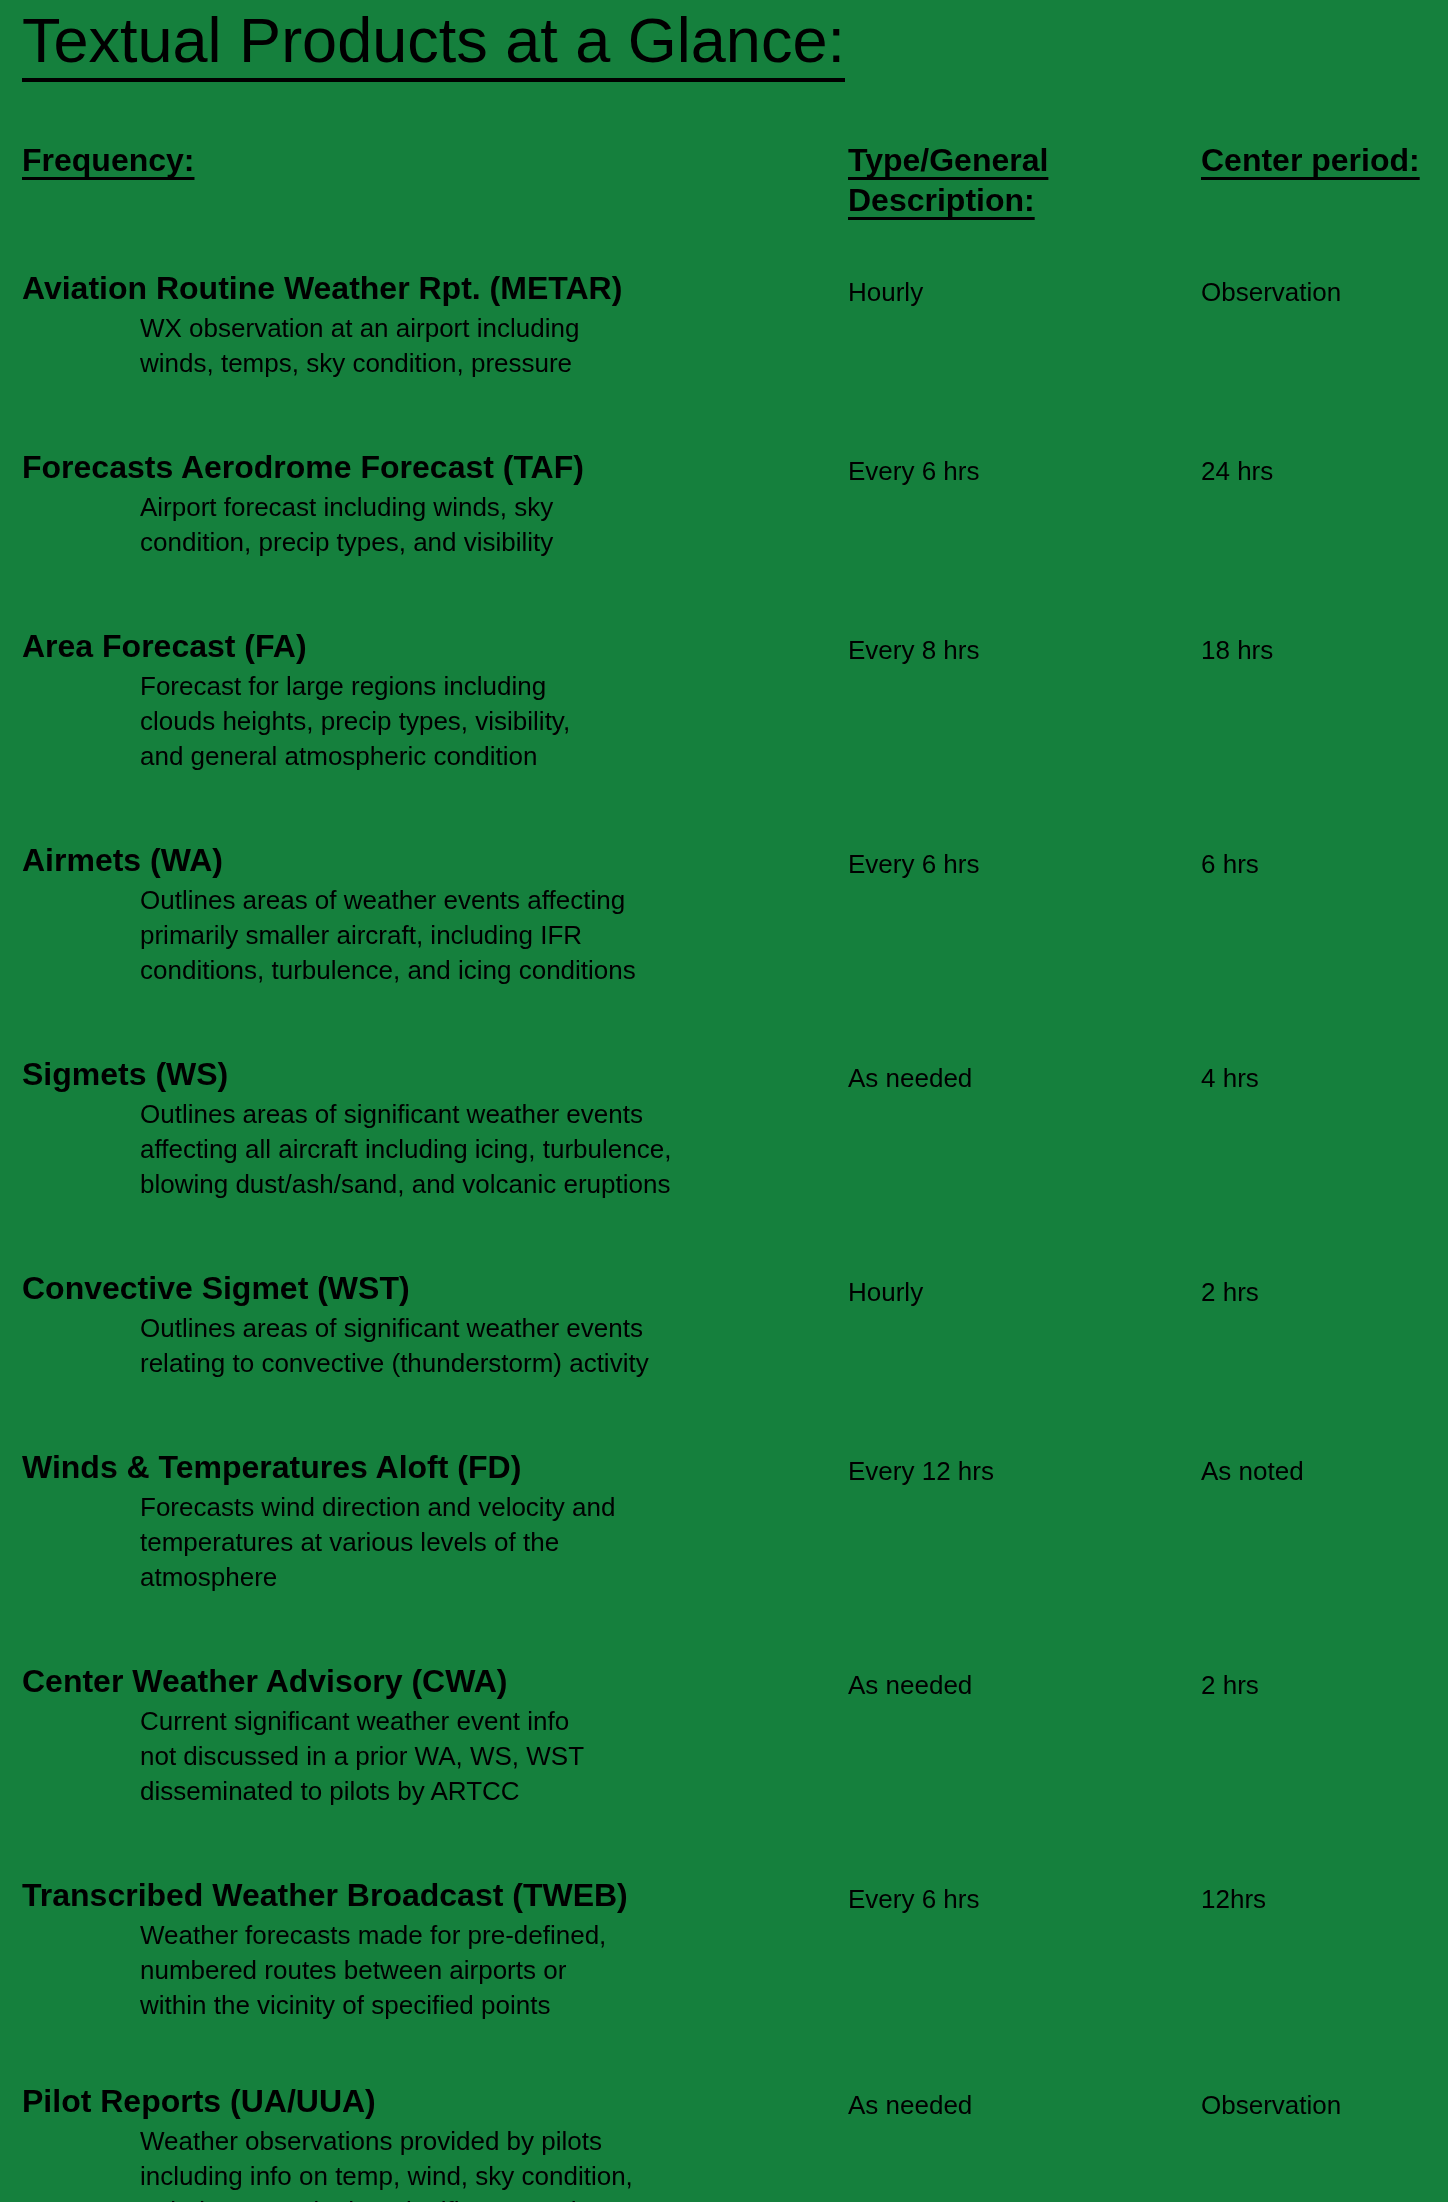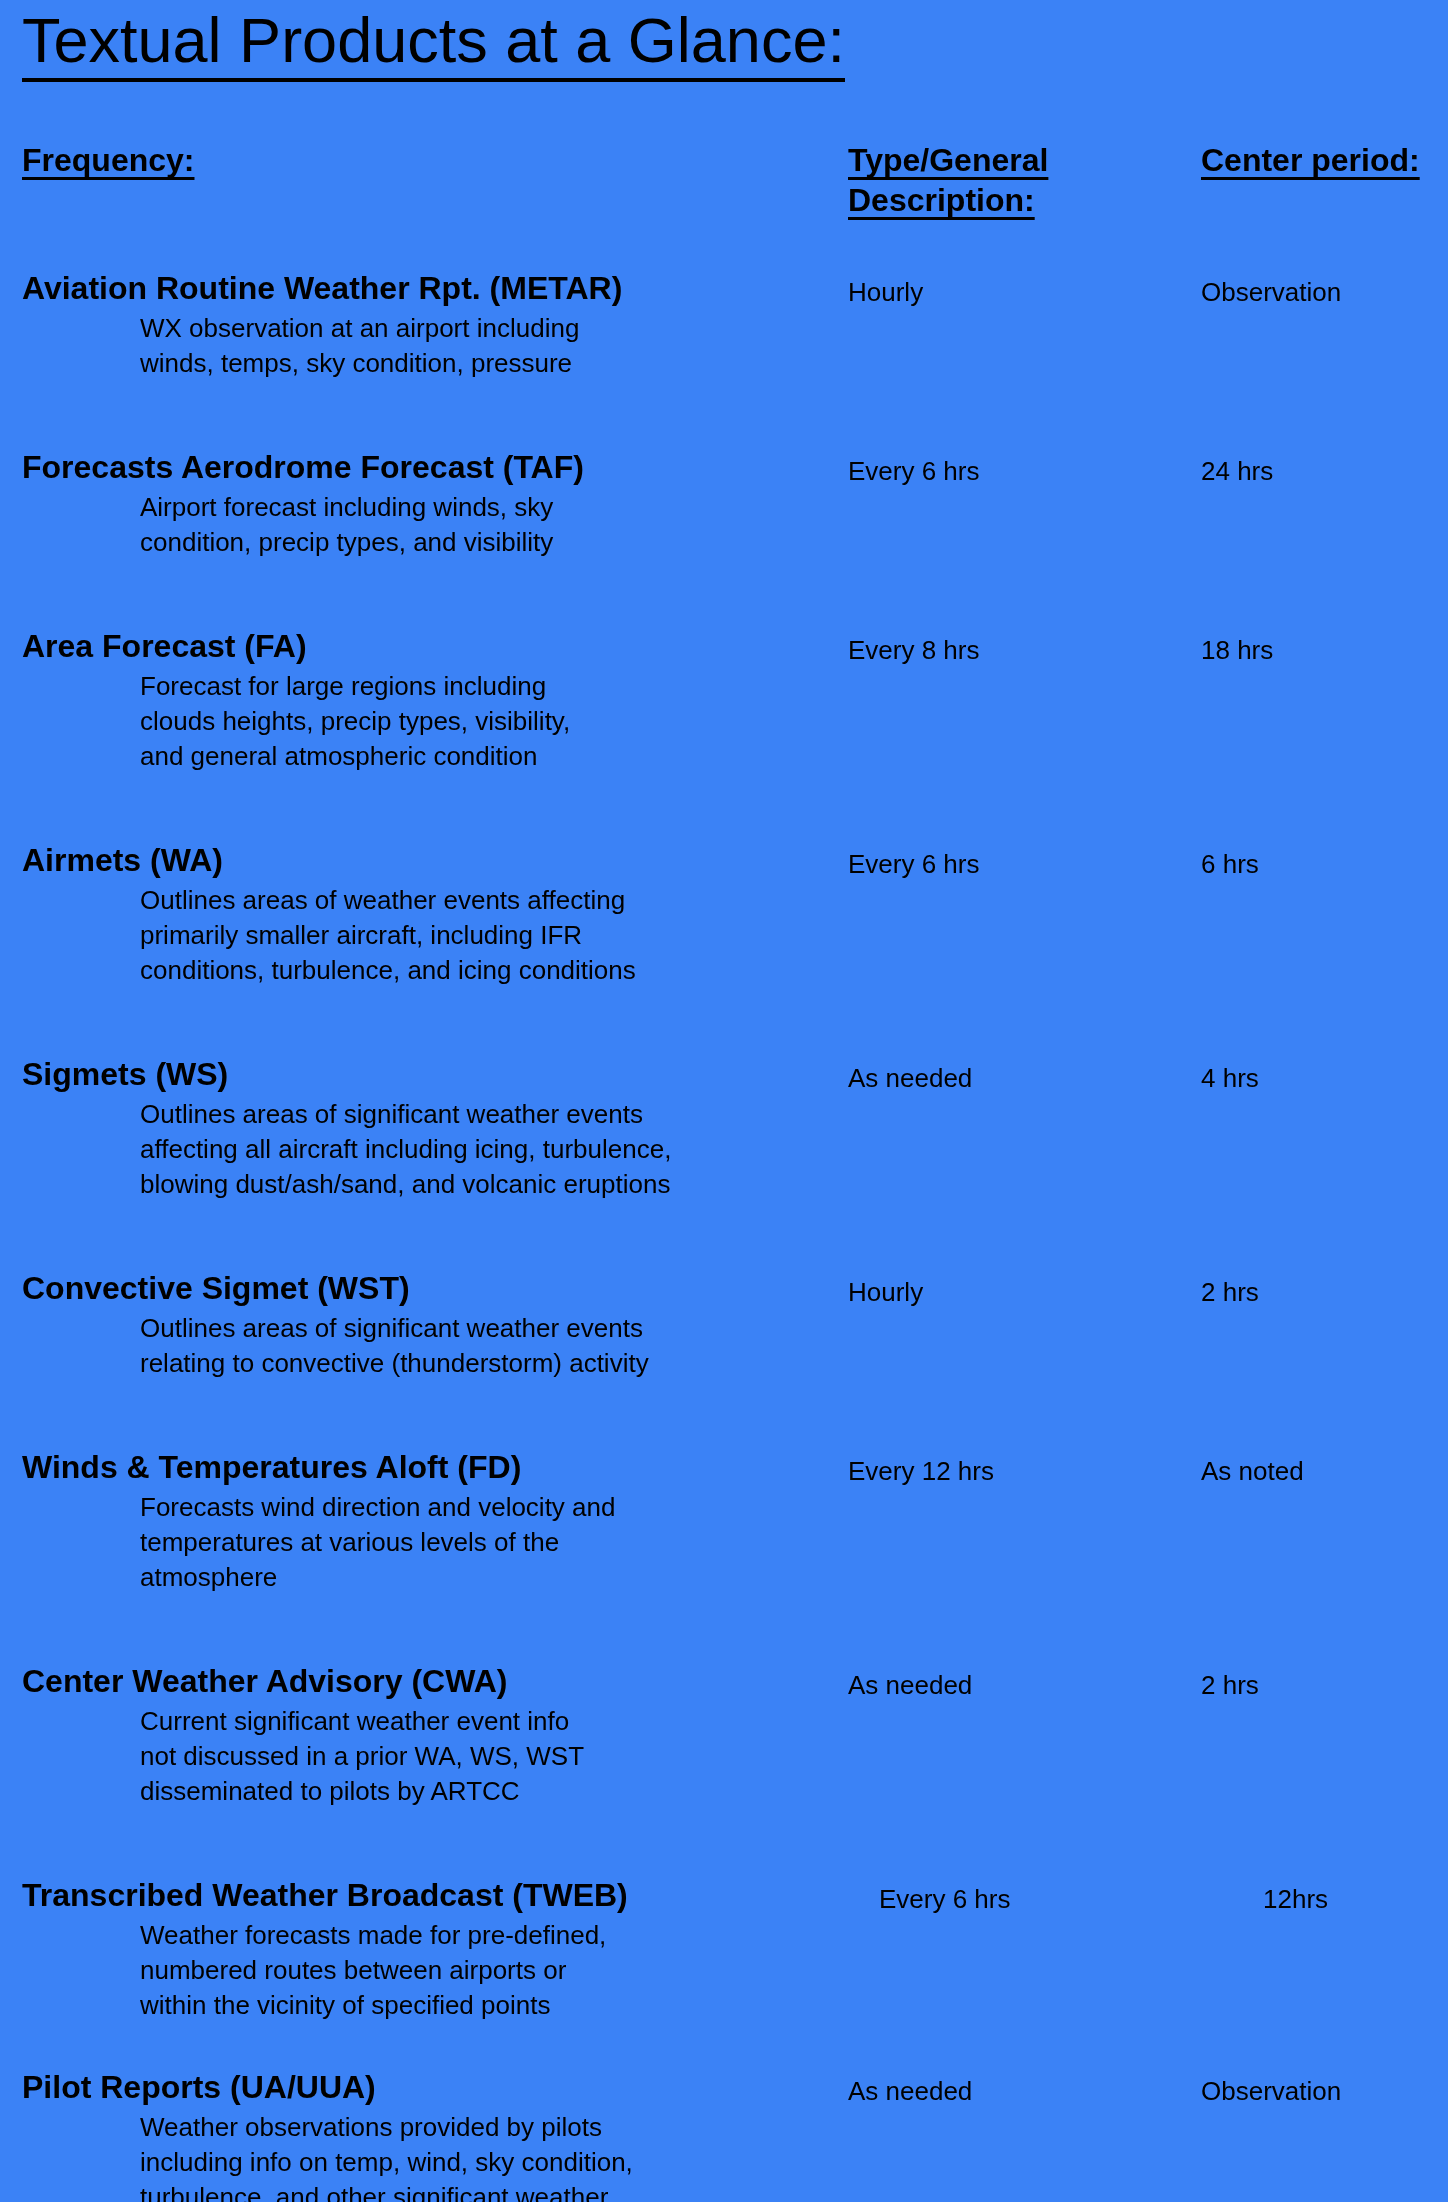--- a/index.html
+++ b/index.html
@@ -7,21 +7,21 @@
     padding: 0;
     background: #ffffff;
   }
   .page {
     position: relative;
     width: 1448px;
     height: 2202px;
     box-sizing: border-box;
     padding: 6px 14px 0 22px;
     overflow: hidden;
-    background: #3b82f6;
+    background: #15803d;
     color: #000000;
     font-family: "Liberation Sans", sans-serif;
   }
   .page-title {
     display: inline-block;
     margin: 0;
     font-size: 63px;
     font-weight: 400;
     line-height: 1.1;
     letter-spacing: 0px;
@@ -42,22 +42,21 @@
     font-weight: 700;
     line-height: 40px;
     text-decoration: underline;
     text-decoration-thickness: 3px;
     text-underline-offset: 6px;
   }
   .product-row {
     margin-bottom: 66px;
   }
   .product-row.tight {
-    margin-bottom: 44px;
-    gap: 31px;
+    margin-bottom: 58px;
   }
   .product-row.last {
     margin-bottom: 0;
   }
   .p-name {
     font-size: 32px;
     font-weight: 700;
     line-height: 40px;
   }
   .p-desc {

